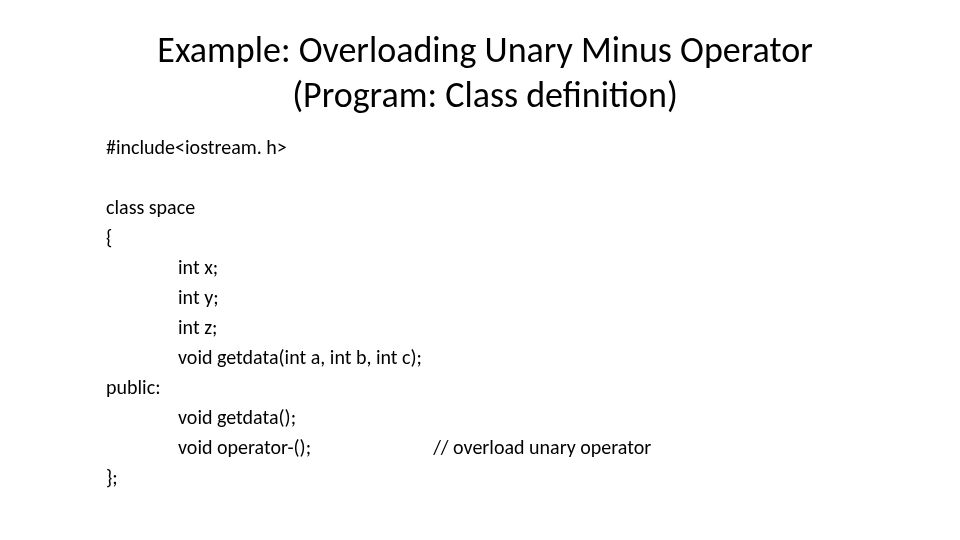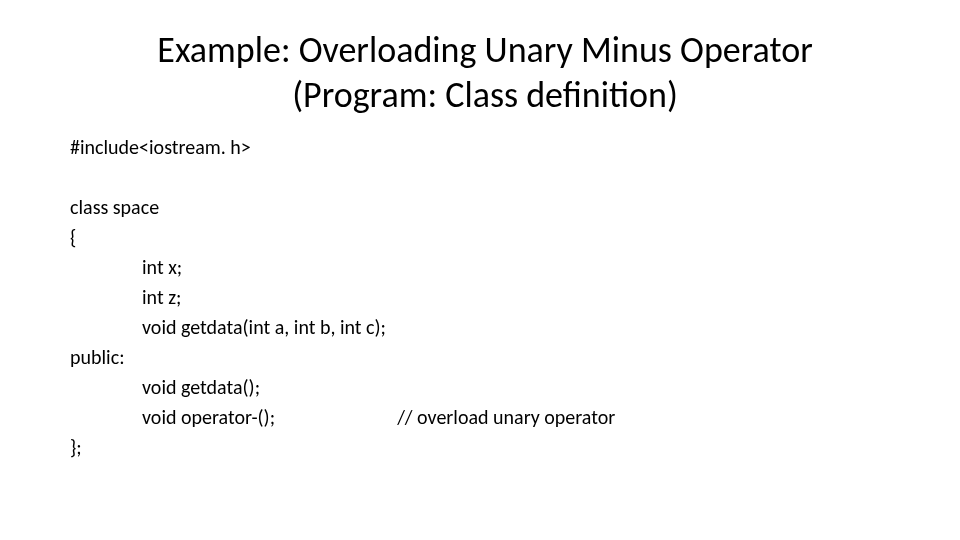--- a/index.html
+++ b/index.html
@@ -23,20 +23,21 @@
     margin-bottom: 14px;
     text-align: center;
   }
   .title .bold {
     font-weight: 400;
   }
   .body {
     font-size: 20px;
     line-height: 1.5;
     font-weight: 400;
+    margin-left: 36px;
   }
   .spacer {
     height: 30px;
   }
   .indent1 {
     padding-left: 72px;
   }
   .row {
     white-space: pre;
   }
@@ -50,20 +51,21 @@
     <span>Example: Overloading Unary Minus Operator</span><br>
     <span>(Program: </span><span class="bold">Class definition</span><span>)</span>
   </div>
 
   <div class="body">
     <div class="row">#include&lt;iostream. h&gt;</div>
     <div class="spacer"></div>
     <div class="row">class space</div>
     <div class="row">{</div>
     <div class="row indent1">int x;</div>
+    <div class="row indent1">int y;</div>
     <div class="row indent1">int z;</div>
     <div class="row indent1">void getdata(int a, int b, int c);</div>
     <div class="row">public:</div>
     <div class="row indent1">void getdata();</div>
     <div class="row indent1"><span>void operator-();</span><span>                           </span><span>// overload unary operator</span></div>
     <div class="row">};</div>
   </div>
 
 </div>
 

